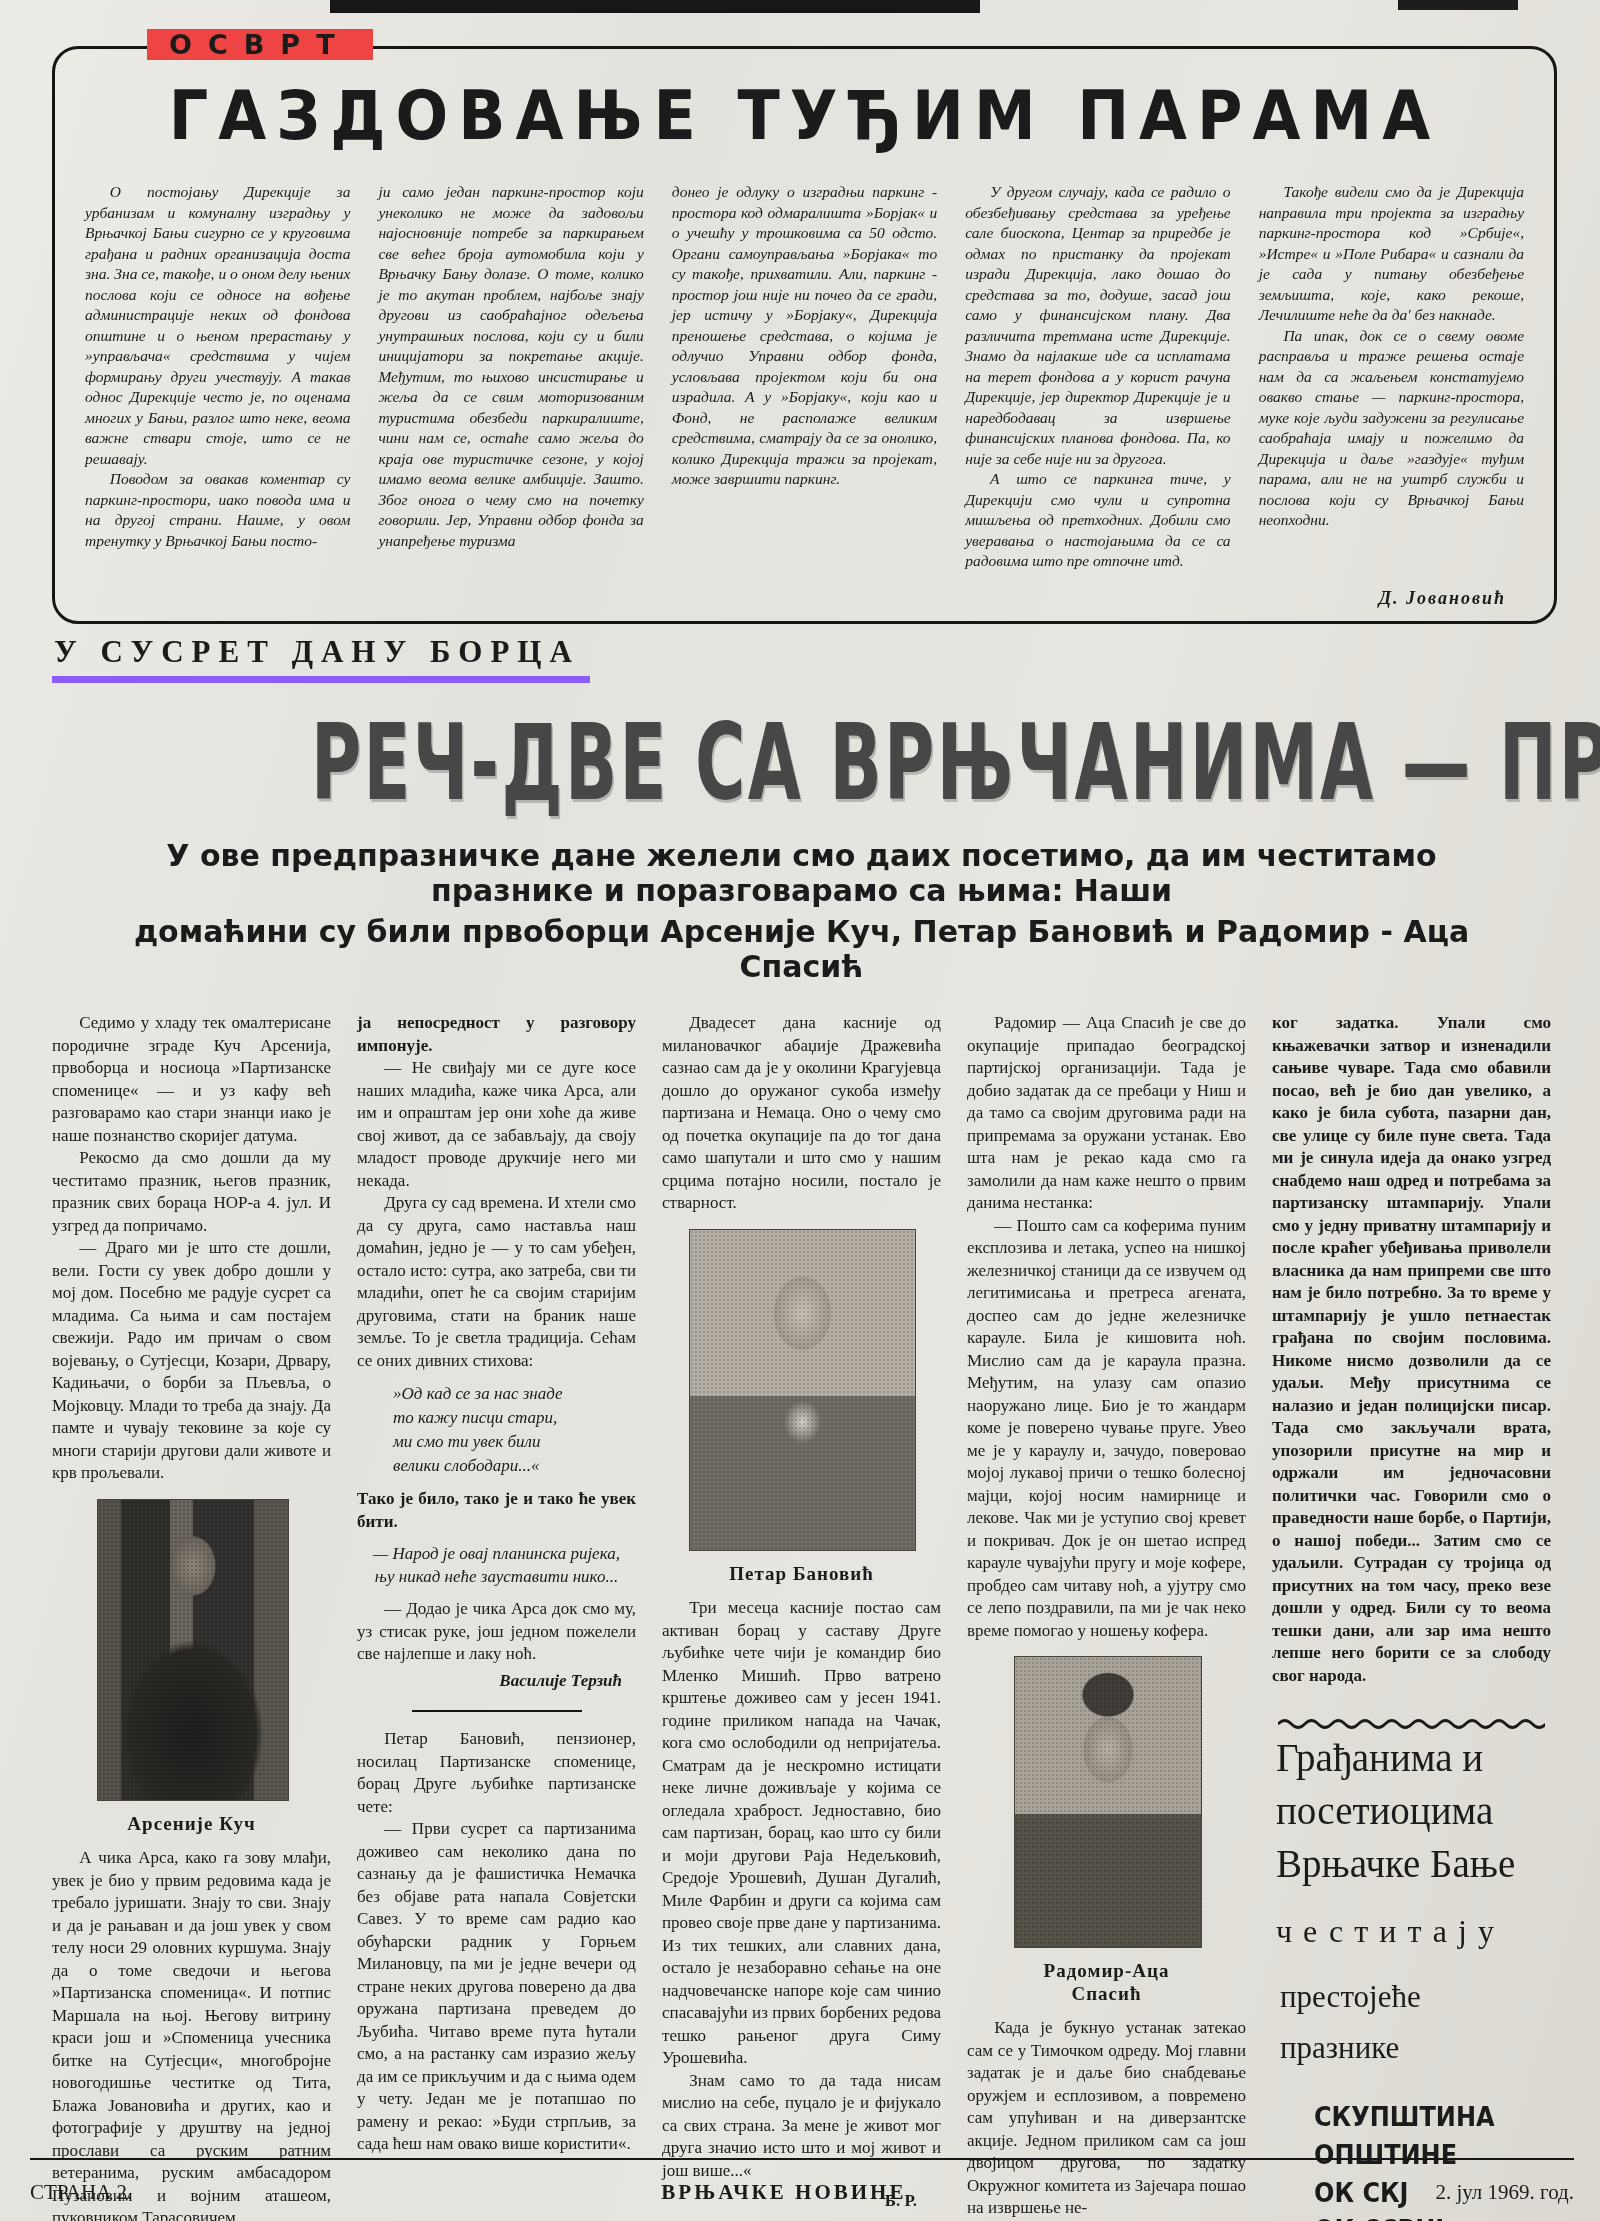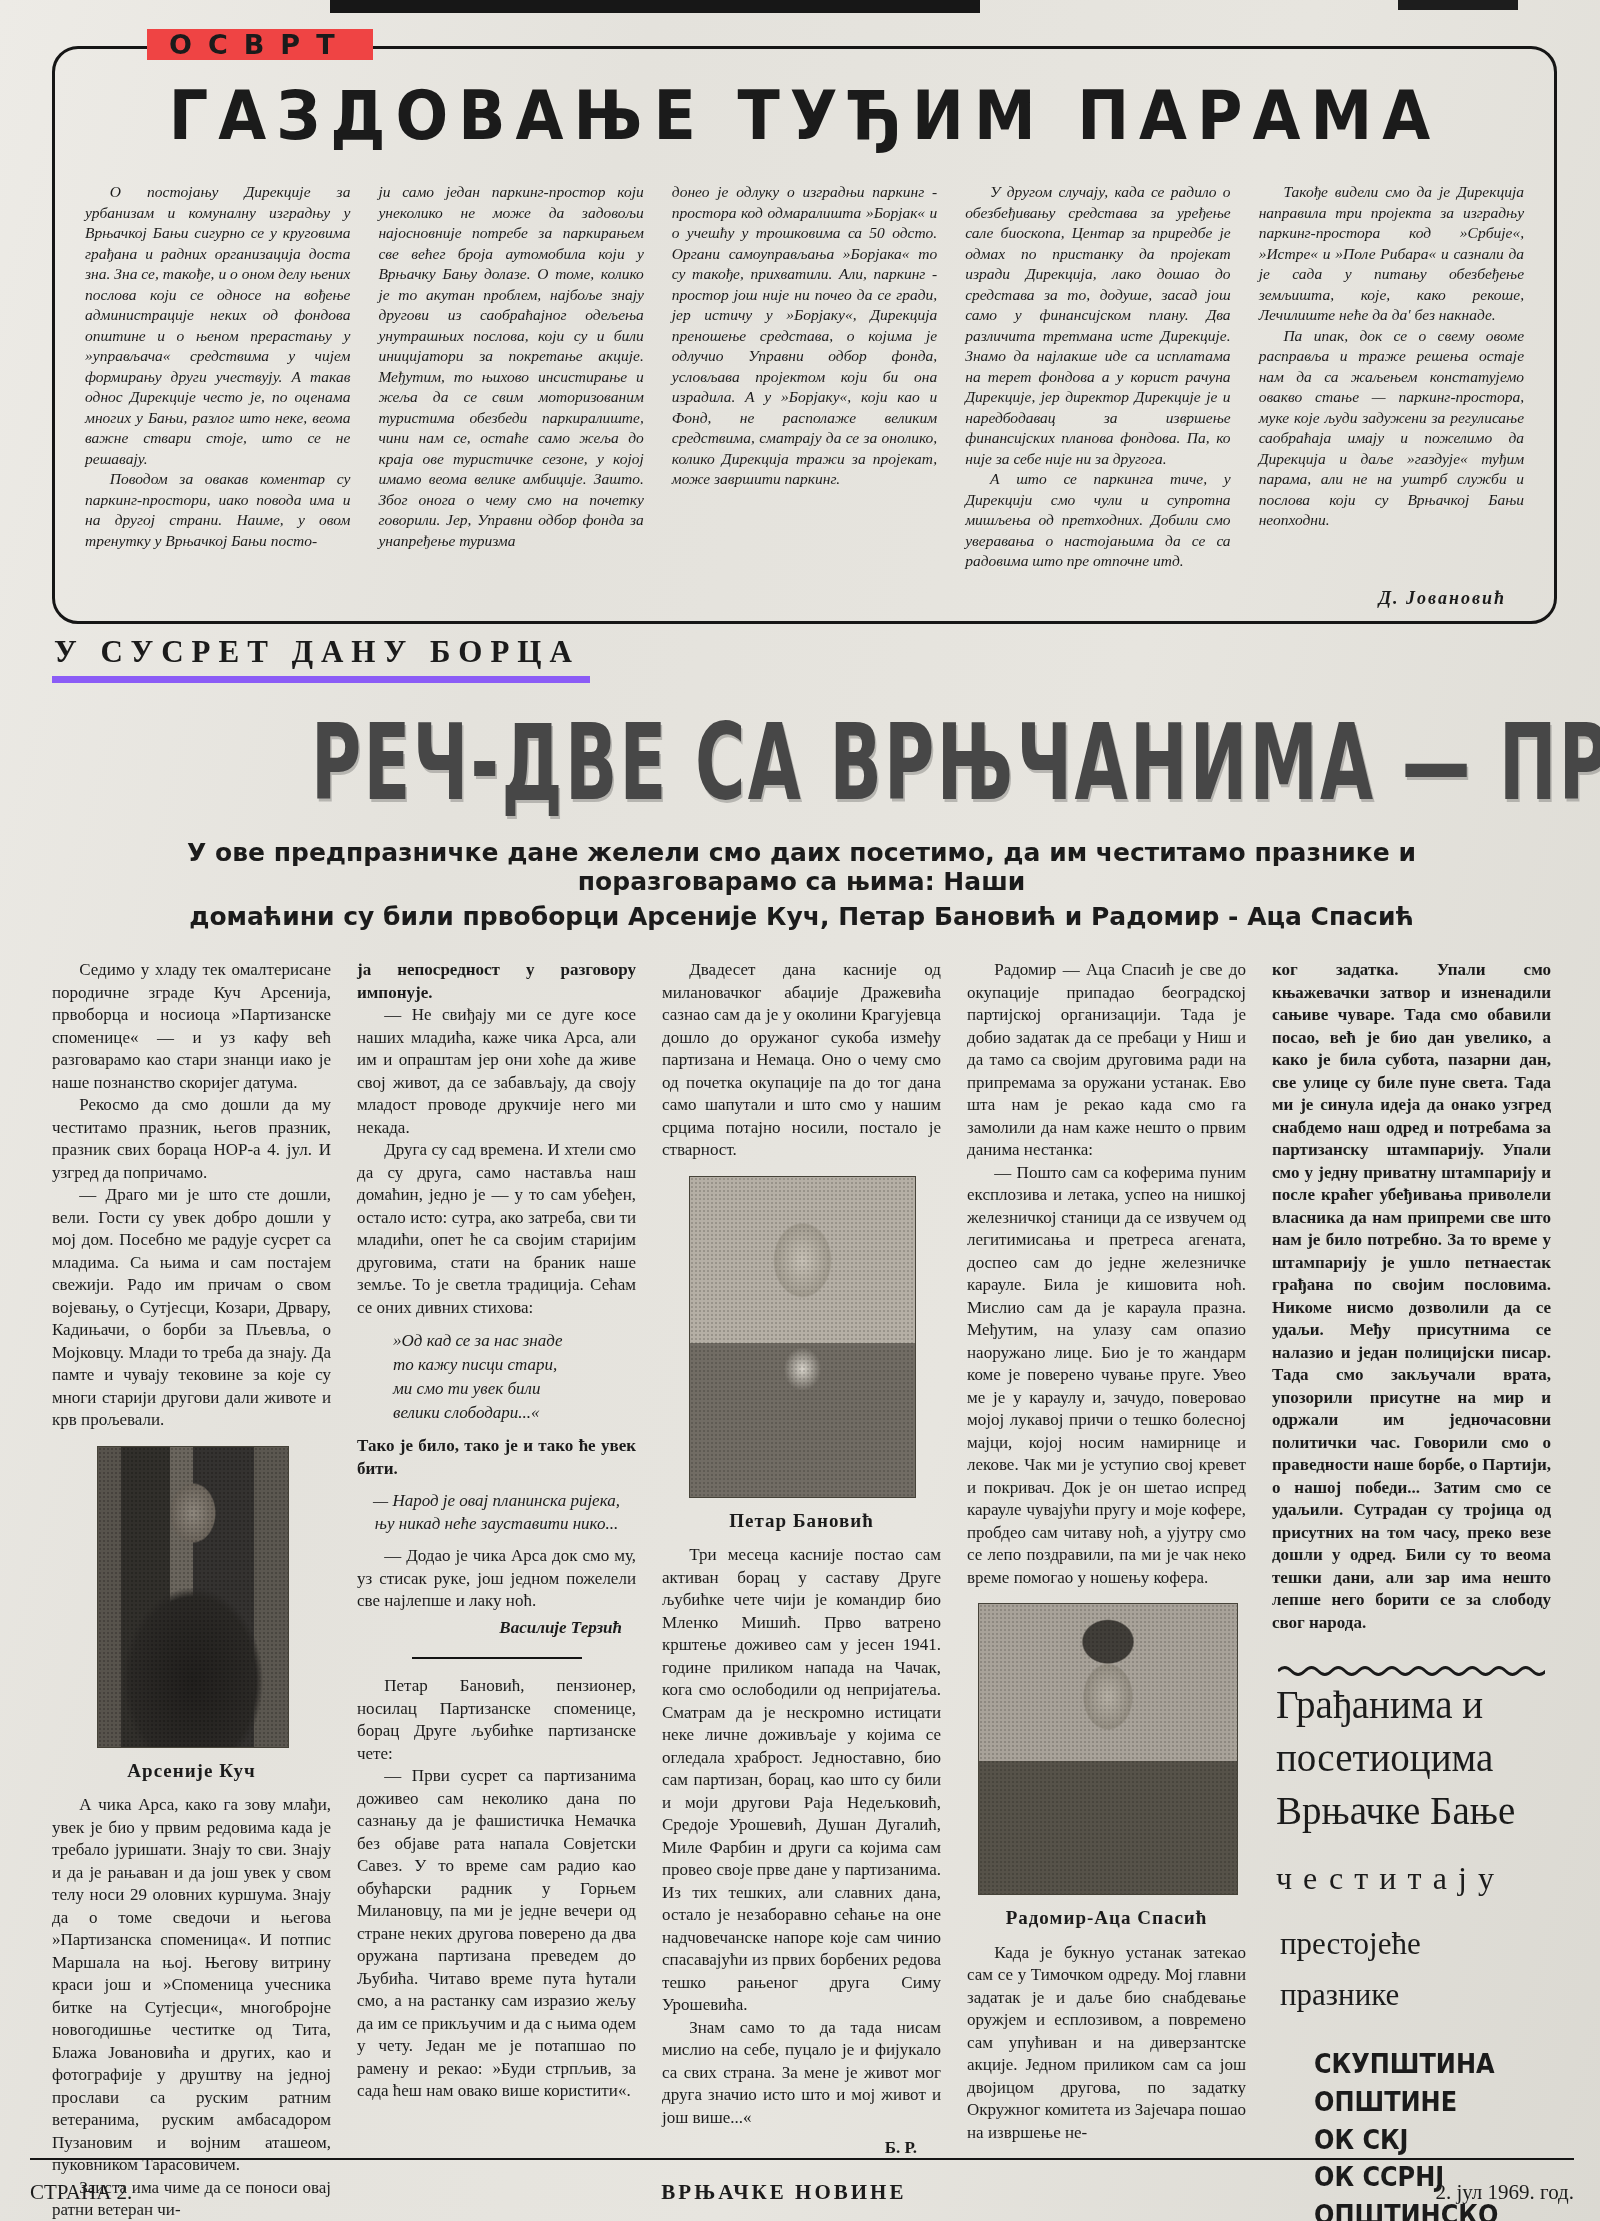--- a/index.html
+++ b/index.html
@@ -26,38 +26,38 @@
 
   
   .feature{position:absolute;left:52px;top:634px;width:1499px;}
   .feat-kicker{display:inline-block;font-weight:bold;font-size:31px;letter-spacing:8px;
                padding:0 10px 6px 2px;border-bottom:7px solid #8b5cf6;}
   .feat-headline{margin:18px 0 0;text-align:center;white-space:nowrap;}
   .feat-headline span{display:inline-block;font-family:"DejaVu Sans",sans-serif;font-weight:bold;
                 font-size:88px;color:#474747;letter-spacing:3px;transform:scale(0.78,1.2);
                 transform-origin:center top;text-shadow:2px 2px 0 rgba(45,45,45,.25);}
   .deck{text-align:center;font-family:"DejaVu Sans",sans-serif;font-weight:bold;
-        font-size:25px;margin:34px 30px 0;}
+        font-size:30px;margin:34px 30px 0;}
   .deck.l2{margin-top:6px;}
 
   .cols{display:flex;gap:26px;margin-top:28px;height:1265px;overflow:hidden;}
   .col{flex:1;font-size:17px;line-height:22.5px;text-align:justify;}
   .col p{margin:0;text-indent:1.6em;}
   .col p.noind{text-indent:0;font-weight:bold;}
   .verse{font-style:italic;text-align:left;padding:10px 0 10px 36px;}
   .verse div{line-height:24px;}
   .verse2{font-style:italic;text-align:center;padding:10px 6px;}
   .sig{text-align:right;font-style:italic;font-weight:bold;padding:4px 14px 0 0;}
   .sig-br{text-align:right;font-weight:bold;padding:8px 24px 0 0;}
   .divider{width:170px;border-top:2px solid #141414;margin:18px auto 16px;}
 
   figure{margin:14px auto 12px;}
   .fig-kuc{width:190px;}
   .fig-ban{width:225px;}
-  .fig-spa{width:258px;font-family:Liberation Serif, serif;}
+  .fig-spa{width:186px;font-family:Liberation Serif, serif;}
   .photo{width:100%;border:1px solid #454238;
          background-size:4px 4px,auto,auto,auto,auto;}
   .photo-kuc{height:300px;
     background-image:
       radial-gradient(circle,rgba(0,0,0,.20) 1px,rgba(0,0,0,0) 1.3px),
       radial-gradient(ellipse 32px 42px at 50% 22%,#8d867c 0%,#6b645b 68%,rgba(0,0,0,0) 72%),
       radial-gradient(ellipse 90px 120px at 50% 78%,#211f1d 0%,#2b2926 70%,rgba(0,0,0,0) 78%),
       linear-gradient(90deg,#57534c 0 12%,#312f2b 12% 38%,#6a655d 38% 50%,#343230 50% 82%,#5b5750 82%);
     background-color:#383631;}
   .photo-ban{height:320px;

